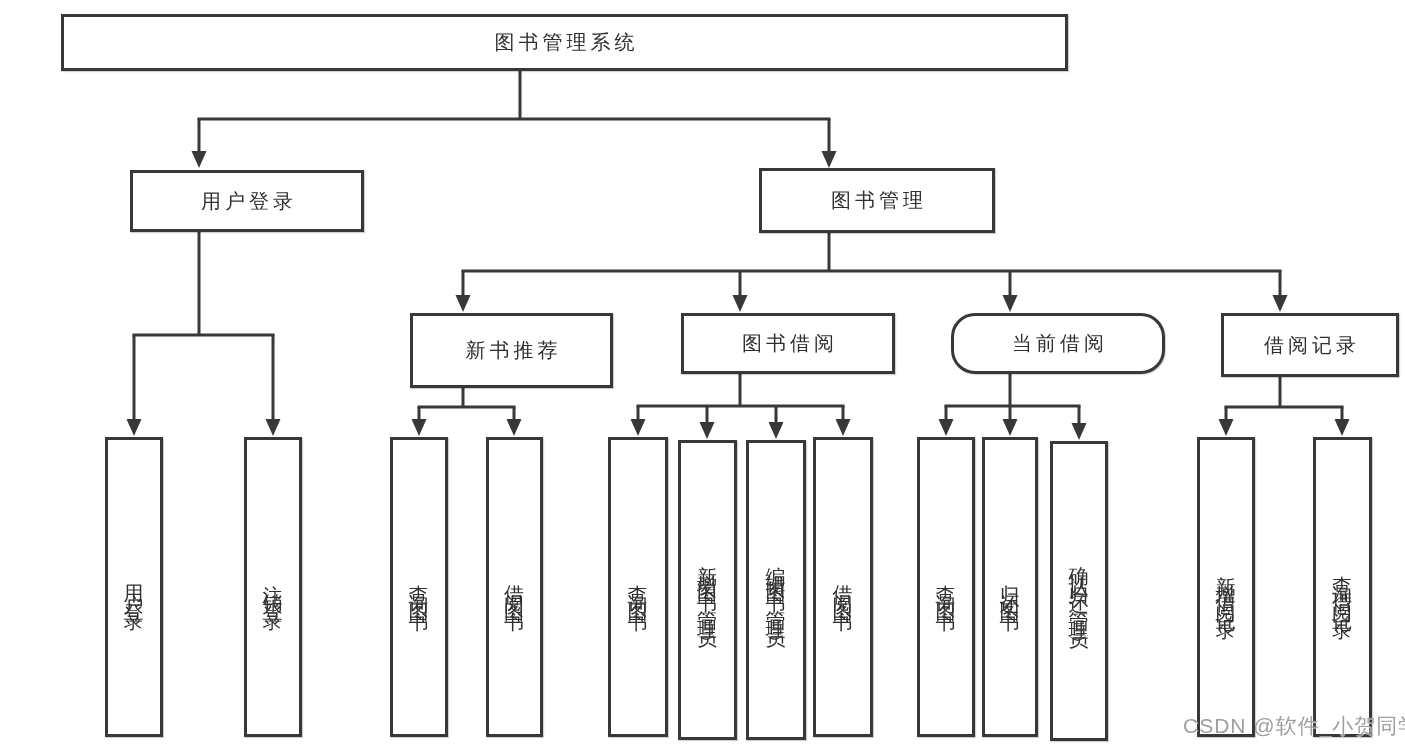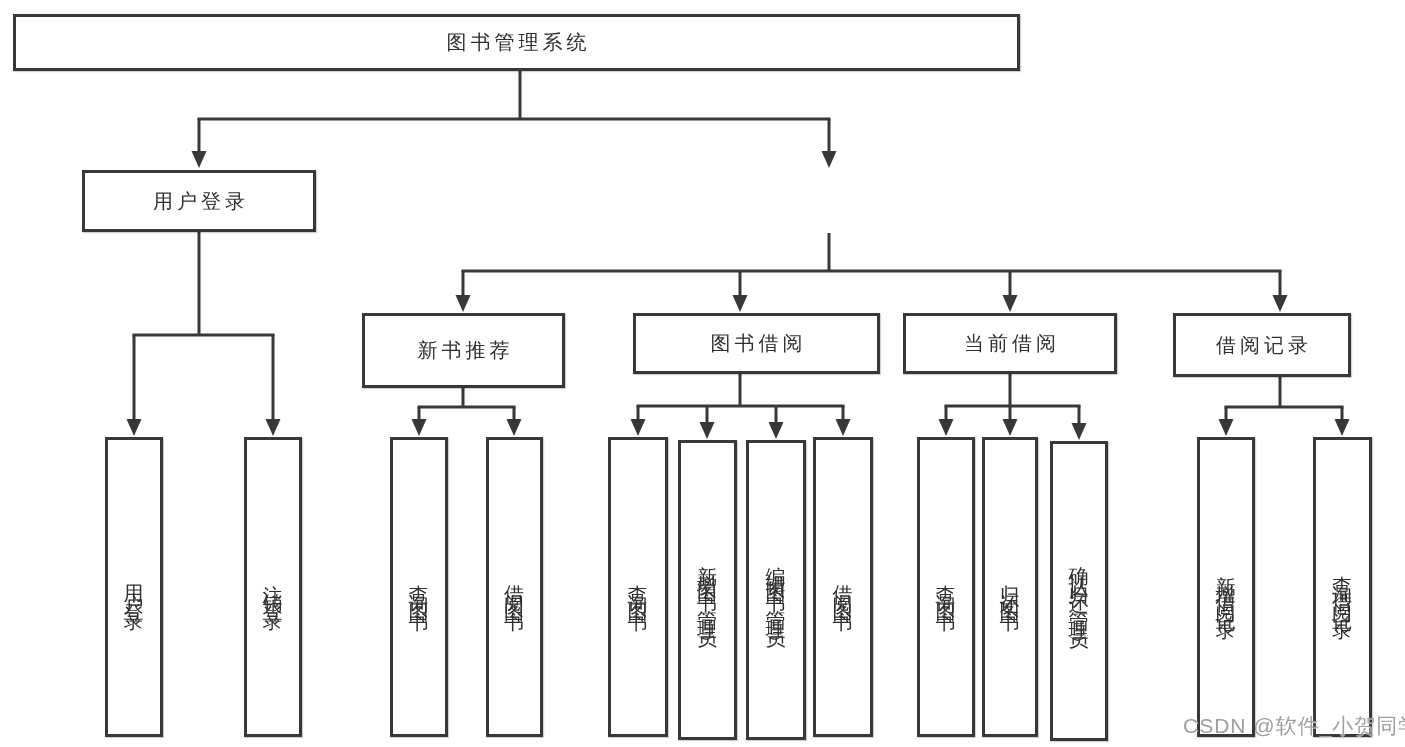--- a/index.html
+++ b/index.html
@@ -27,20 +27,21 @@
     align-items:center;
     justify-content:center;
     color:var(--text);
     box-shadow:1px 1px 1px rgba(0,0,0,0.18);
   }
   .hbox{
     font-size:20px;
     letter-spacing:4px;
     white-space:nowrap;
     text-indent:4px; 
+    margin-left:48px;
   }
   .vbox{
     writing-mode:vertical-rl;
     text-orientation:mixed;
     font-size:20px;
     letter-spacing:9px;
     line-height:1;
   }
   .watermark{
     position:absolute;
@@ -108,24 +109,25 @@
       <line x1="1224.5" y1="407" x2="1343.5" y2="407" stroke="var(--line)" stroke-width="3"></line>
       <line x1="1226" y1="407" x2="1226" y2="422" stroke="var(--line)" stroke-width="3"></line>
       <polygon points="1218.5,419 1233.5,419 1226,436" fill="var(--line)"></polygon>
       <line x1="1342" y1="407" x2="1342" y2="422" stroke="var(--line)" stroke-width="3"></line>
       <polygon points="1334.5,419 1349.5,419 1342,436" fill="var(--line)"></polygon>
     </svg>
 
   <div class="box hbox" style="left:13px;top:14px;width:1007px;height:57px;">图书管理系统</div>
 
   <div class="box hbox" style="left:82px;top:170px;width:234px;height:62px;">用户登录</div>
+  <div class="box hbox" style="left:711px;top:168px;width:236px;height:65px;">图书管理</div>
 
   <div class="box hbox" style="left:362px;top:313px;width:203px;height:75px;">新书推荐</div>
-  <div class="box hbox" style="left:633px;top:313px;width:247px;height:61px;">图书借阅</div>
-  <div class="box hbox" style="left:903px;top:313px;width:214px;height:61px;">当前借阅</div>
+  <div class="box hbox" style="left:633px;top:313px;width:214px;height:61px;">图书借阅</div>
+  <div class="box hbox" style="left:903px;top:313px;width:214px;height:61px;border-radius:24px;">当前借阅</div>
   <div class="box hbox" style="left:1173px;top:313px;width:178px;height:64px;">借阅记录</div>
 
   <div class="box vbox" style="left:105px;top:437px;width:58px;height:300px;">用户登录</div>
   <div class="box vbox" style="left:244px;top:437px;width:58px;height:300px;">注销登录</div>
 
   <div class="box vbox" style="left:390px;top:437px;width:58px;height:300px;">查询图书</div>
   <div class="box vbox" style="left:486px;top:437px;width:57px;height:300px;">借阅图书</div>
 
   <div class="box vbox" style="left:608px;top:437px;width:60px;height:300px;">查询图书</div>
   <div class="box vbox" style="left:678px;top:440px;width:59px;height:300px;">新增图书（管理员）</div>

